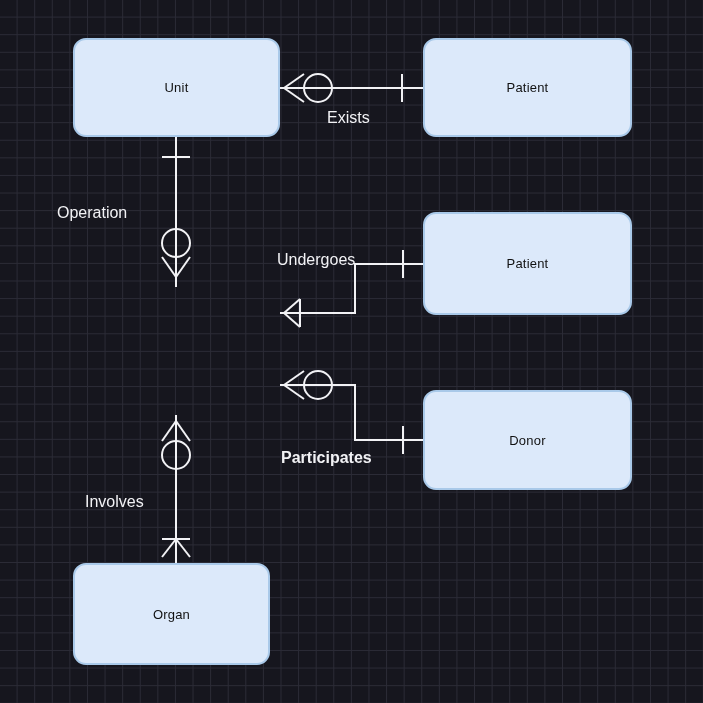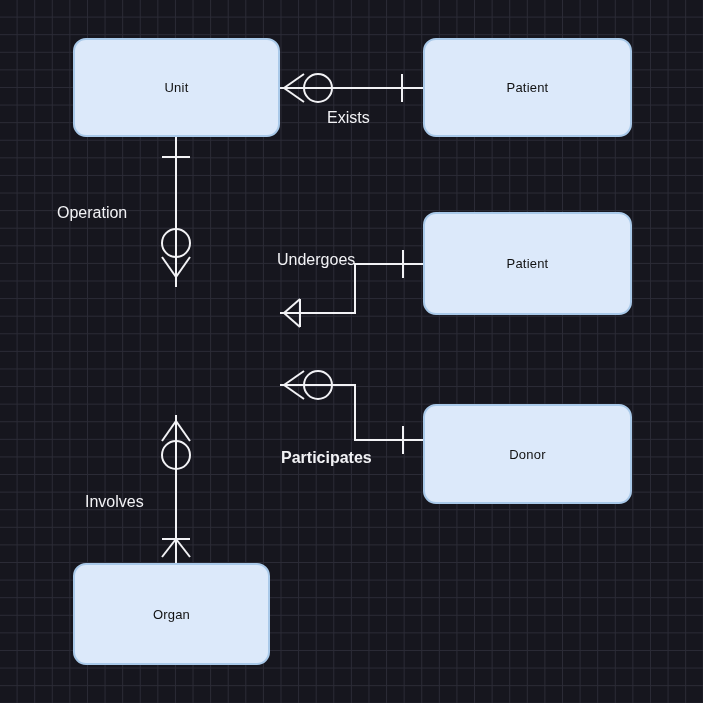--- a/index.html
+++ b/index.html
@@ -122,21 +122,21 @@
 
   <div class="entity" style="left:423px; top:38px; width:209px; height:99px;">
     <span>Patient</span>
   </div>
 
 
   <div class="entity" style="left:423px; top:212px; width:209px; height:103px;">
     <span>Patient</span>
   </div>
 
-  <div class="entity" style="left:423px; top:404px; width:209px; height:100px;">
+  <div class="entity" style="left:423px; top:390px; width:209px; height:100px;">
     <span>Donor</span>
   </div>
 
   <div class="entity" style="left:73px; top:563px; width:197px; height:102px;">
     <span>Organ</span>
   </div>
 
   <div class="rel-label" style="left:327px; top:109px;">Exists</div>
 
   <div class="rel-label" style="left:57px; top:204px;">Operation</div>

